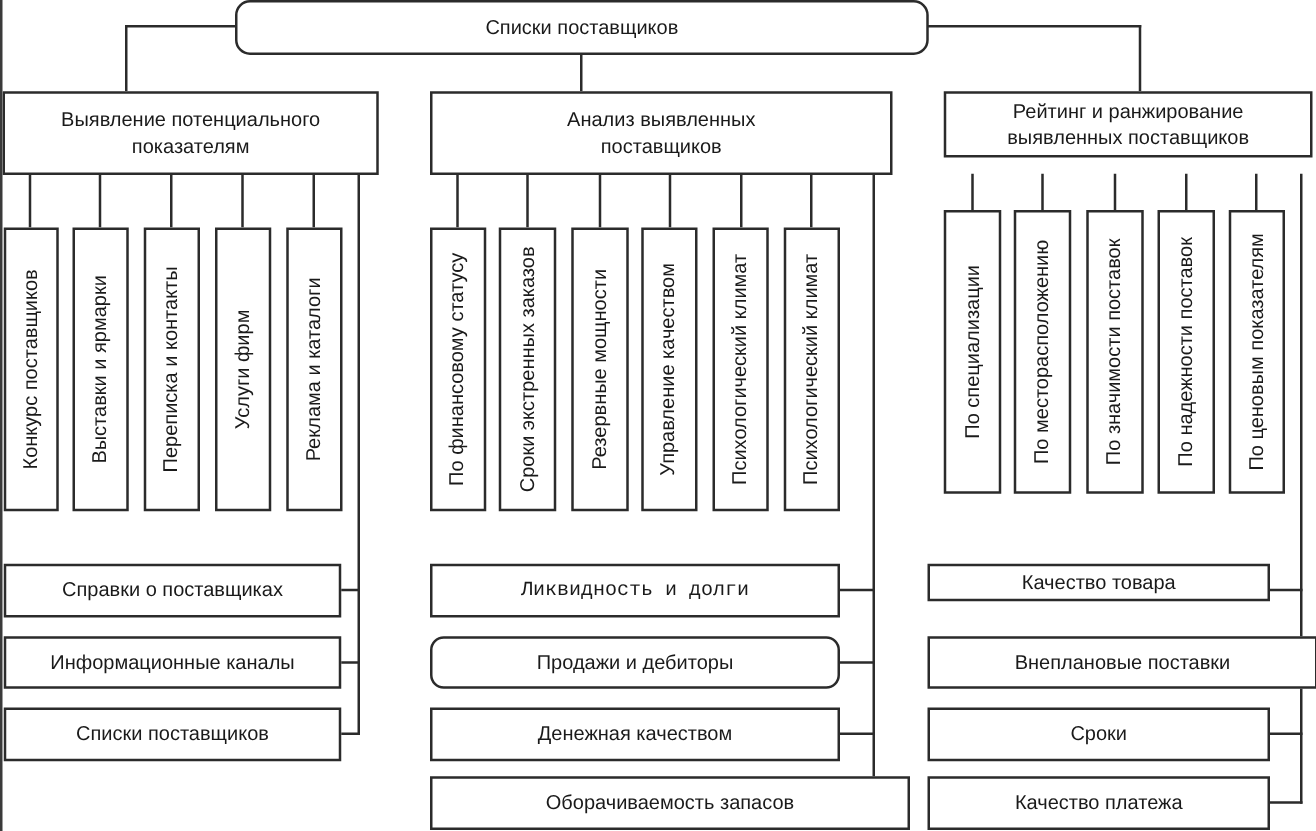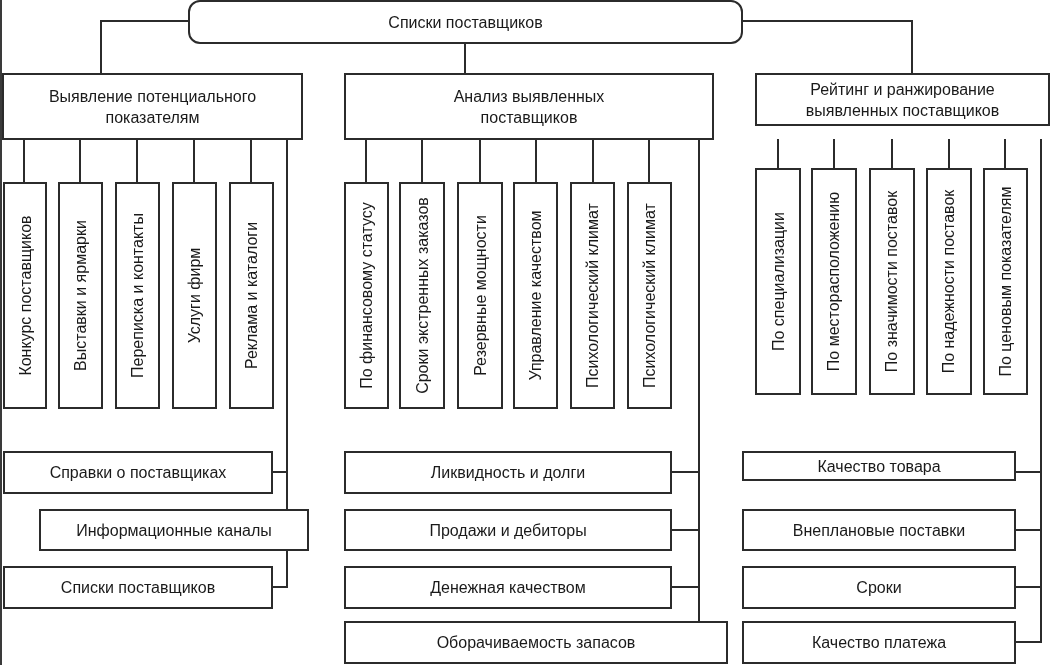--- a/index.html
+++ b/index.html
@@ -67,21 +67,21 @@
       <span>Реклама и каталоги</span>
     </div>
 
   <div class="line v" style="left:286px; top:139px; height:449px;"></div>
   <div class="line h" style="left:272px; top:471px; width:16px;"></div>
   <div class="line h" style="left:272px; top:529px; width:16px;"></div>
   <div class="line h" style="left:272px; top:586px; width:16px;"></div>
   <div class="box" style="left:3px; top:451px; width:270px; height:43px;justify-content:center;">
       <span>Справки о поставщиках</span>
     </div>
-  <div class="box" style="left:3px; top:509px; width:270px; height:42px;margin-left:36px;">
+  <div class="box" style="left:3px; top:509px; width:270px; height:42px;">
       <span>Информационные каналы</span>
     </div>
   <div class="box" style="left:3px; top:566px; width:270px; height:43px;">
       <span>Списки поставщиков</span>
     </div>
 </div>
 
 <div>
   <div class="line v" style="left:365px; top:139px; height:43px;"></div>
   <div class="box vbox" style="left:344px; top:182px; width:45px; height:227px;">
@@ -105,24 +105,24 @@
     </div>
   <div class="line v" style="left:648px; top:139px; height:43px;"></div>
   <div class="box vbox" style="left:627px; top:182px; width:45px; height:227px;">
       <span>Психологический климат</span>
     </div>
   <div class="line v" style="left:698px; top:139px; height:504px;"></div>
   <div class="line h" style="left:671px; top:471px; width:29px;"></div>
   <div class="line h" style="left:671px; top:529px; width:29px;"></div>
   <div class="line h" style="left:671px; top:586px; width:29px;"></div>
   <div class="line h" style="left:671px; top:641px; width:29px;"></div>
-  <div class="box" style="left:344px; top:451px; width:328px; height:43px;">
+  <div class="box" style="left:344px; top:451px; width:328px; height:43px;font-family:Liberation Mono, monospace;">
       <span>Ликвидность и долги</span>
     </div>
-  <div class="box" style="left:344px; top:509px; width:328px; height:42px;">
+  <div class="box" style="left:344px; top:509px; width:328px; height:42px;border-radius:11px;">
       <span>Продажи и дебиторы</span>
     </div>
   <div class="box" style="left:344px; top:566px; width:328px; height:43px;">
       <span>Денежная качеством</span>
     </div>
   <div class="box" style="left:344px; top:621px; width:384px; height:43px;">
       <span>Оборачиваемость запасов</span>
     </div>
 </div>
 
@@ -148,21 +148,21 @@
       <span>По ценовым показателям</span>
     </div>
   <div class="line v" style="left:1040px; top:139px; height:504px;"></div>
   <div class="line h" style="left:1015px; top:471px; width:27px;"></div>
   <div class="line h" style="left:1015px; top:529px; width:27px;"></div>
   <div class="line h" style="left:1015px; top:586px; width:27px;"></div>
   <div class="line h" style="left:1015px; top:641px; width:27px;"></div>
   <div class="box" style="left:742px; top:451px; width:274px; height:30px;">
       <span>Качество товара</span>
     </div>
-  <div class="box" style="left:742px; top:509px; width:274px; height:42px;align-items:center;">
+  <div class="box" style="left:742px; top:509px; width:312px; height:42px;align-items:center;">
       <span>Внеплановые поставки</span>
     </div>
   <div class="box" style="left:742px; top:566px; width:274px; height:43px;">
       <span>Сроки</span>
     </div>
   <div class="box" style="left:742px; top:621px; width:274px; height:43px;">
       <span>Качество платежа</span>
     </div>
 </div>
 

